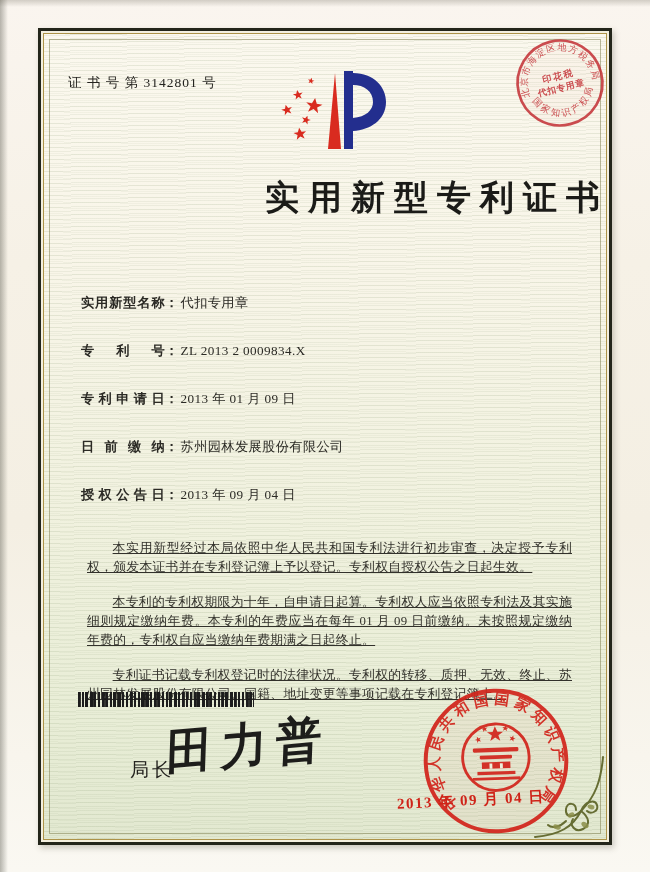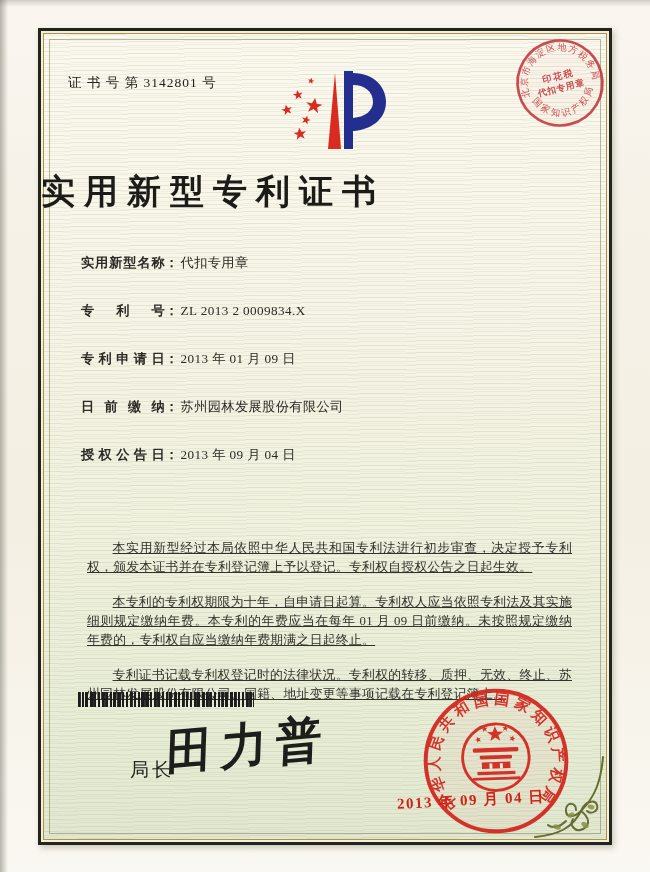--- a/index.html
+++ b/index.html
@@ -24,28 +24,28 @@
       repeating-linear-gradient(181deg,rgba(130,150,105,.07) 0 1px,rgba(0,0,0,0) 1px 6px),
       linear-gradient(180deg,#fbf8ee 0%,#f8f5e8 30%,#f0f1de 62%,#e8edd6 85%,#e2e8d0 100%);
   }
   .inner-frame{position:absolute;inset:8px;border:1px solid rgba(120,120,70,.5);pointer-events:none;}
   .corner-flourish{position:absolute;right:-5px;bottom:-6px;}
 
   
   .cert-no{position:absolute;left:27px;top:43px;font-size:13.5px;letter-spacing:1px;color:#24231f;}
   .logo{position:absolute;left:232px;top:30px;}
   .tax-stamp{position:absolute;left:471px;top:4px;transform:rotate(-14deg);opacity:.82;}
-  .title{position:absolute;left:0;top:138px;width:100%;text-align:left;
+  .title{position:absolute;left:0;top:144px;width:100%;text-align:right;
     font-size:34px;font-weight:700;color:#1b1b18;letter-spacing:9px;box-sizing:border-box;}
 
   
   .fields{position:absolute;left:40px;top:223px;width:480px;}
   .field-row{height:48px;font-size:13.2px;color:#2b2a25;letter-spacing:.4px;}
   .field-label{display:inline-block;width:84px;text-align:justify;text-align-last:justify;
-    -moz-text-align-last:justify;font-weight:600;}
+    -moz-text-align-last:justify;font-weight:600;margin-top:40px;}
   .field-colon{font-weight:600;}
   .field-value{padding-left:2px;}
 
   
   .body-text{position:absolute;left:30px;top:492px;width:517px;
     font-size:12.8px;line-height:19px;color:#32312b;text-align:justify;letter-spacing:.3px;}
   .body-text p{margin:16px;text-indent:2em;text-decoration:underline;}
 
   
   .barcode{position:absolute;left:37px;top:661px;width:176px;height:15px;

